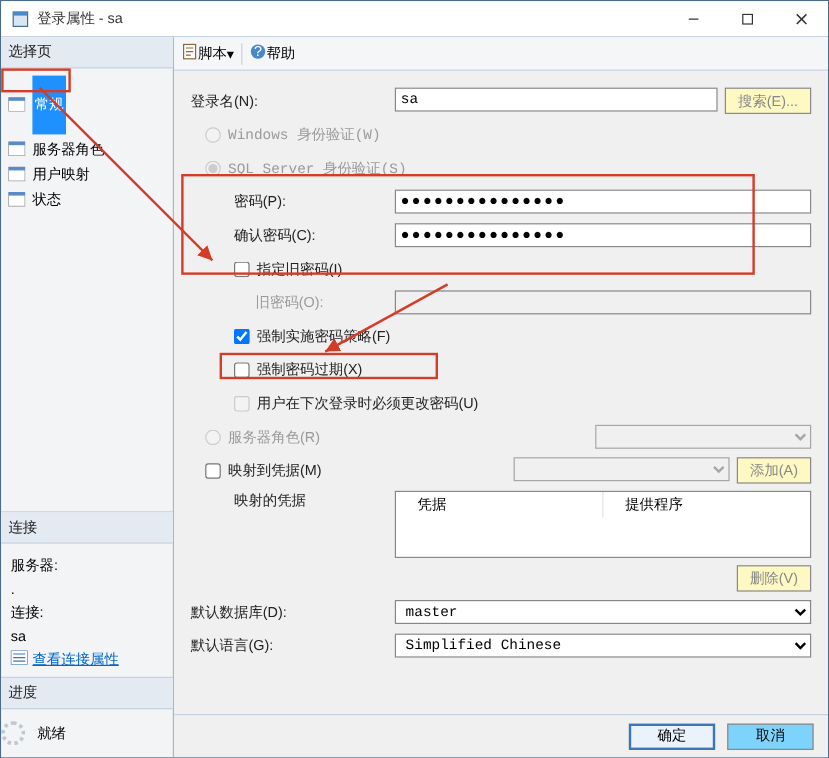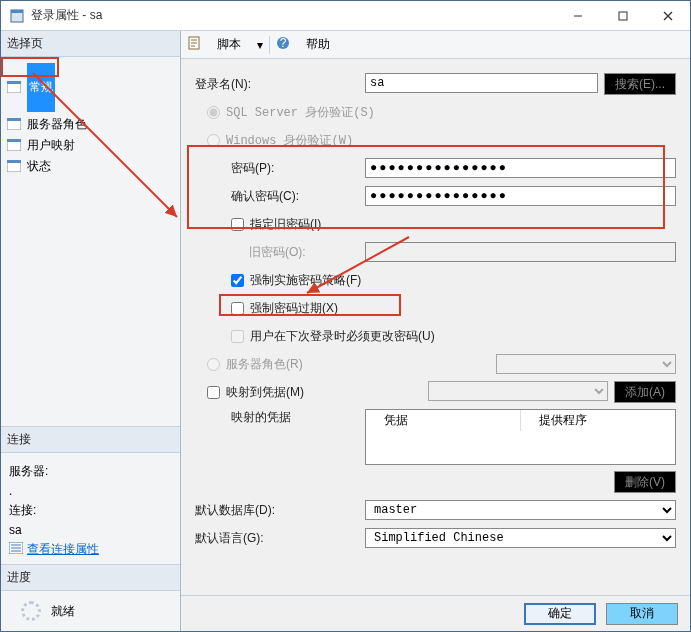--- a/index.html
+++ b/index.html
@@ -4,59 +4,59 @@
 <style>
 * { box-sizing: border-box; font-family: "Microsoft YaHei", SimSun, Arial, sans-serif; font-size: 12px; }
 body { margin: 0; background: #fff; }
 .window { width: 691px; height: 632px; border: 1px solid #4a6a8a; display: flex; flex-direction: column; background: #f0f0f0; }
 .titlebar { height: 30px; background: #fff; display: flex; align-items: center; border-bottom: 1px solid #c6d2e0; }
 .title-icon { width: 16px; height: 16px; margin: 0 6px 0 8px; display:flex; align-items:center; justify-content:center; }
 .title-text { flex: 1; color: #333; }
 .win-btns { display: flex; }
 .win-btn { width: 45px; height: 29px; display: flex; align-items: center; justify-content: center; color: #333; }
 .body { flex: 1; display: flex; min-height: 0; }
-.sidebar { width: 180px; border-right: 1px solid #a8b8c8; display: flex; flex-direction: column; background: #f2f4f6; }
+.sidebar { width: 144px; border-right: 1px solid #a8b8c8; display: flex; flex-direction: column; background: #f2f4f6; }
 .side-header { background: #e4eaf2; border-bottom: 1px solid #c6d2e0; padding: 4px 6px; font-weight: normal; color: #222; }
 .side-list { padding: 4px 2px; flex:1; position: relative; }
 .side-item { display: flex; align-items: center; gap: 4px; padding: 2px 4px; cursor: default; }
 .side-item .ic { width: 16px; height: 14px; display:inline-block; }
 .side-item.selected .lbl { background: #1e90ff; color: #fff; padding: 16px 2px; }
 .red-box-sm { position:absolute; border:2px solid #d43c2a; pointer-events:none; }
 .arrow-svg { position:absolute; pointer-events:none; }
 .content { flex:1; display:flex; flex-direction:column; min-width:0; }
 .toolbar { height: 28px; border-bottom:1px solid #c6d2e0; display:flex; align-items:center; gap:6px; padding:0 6px; background:#f4f6f8; }
-.tb-item { display:flex; align-items:center; gap:16px; }
+.tb-item { display:flex; align-items:center; gap:0; }
 .divider { width:1px; height:18px; background:#c6d2e0; }
 .form-area { flex:1; padding:14px 14px 8px 14px; overflow:hidden; position:relative; }
 .row { display:flex; align-items:center; margin-bottom:6px; min-height:22px; }
 .row .label { width:170px; color:#222; }
 .row .label.sub { padding-left:36px; }
 .row .field { flex:1; display:flex; gap:6px; }
 input[type=text], input[type=password], select { border:1px solid #888; background:#fff; height:20px; padding:1px 4px; font-family:"Courier New", monospace; }
 select { font-family:"Courier New", monospace; background:#fff; }
 input[disabled], select[disabled] { background:#f0f0f0; color:#888; }
-.btn { border:1px solid #888; background:#000000; height:22px; padding:0 10px; display:inline-flex; align-items:center;justify-content:center; }
+.btn { border:1px solid #888; background:#fef9c3; height:22px; padding:0 10px; display:inline-flex; align-items:center;justify-content:center; }
 .btn[disabled]{ color:#888; }
 .radio, .check { display:flex; align-items:center; gap:6px; }
 .radio input, .check input { margin:0; }
 .disabled-text { color:#9a9a9a; }
 .table-box { border:1px solid #888; height:56px; background:#fff; display:flex; flex-direction:column; }
 .table-head { display:flex; }
 .table-head .th { flex:1; padding:2px 18px; border-right:1px solid #ddd; background:#fff; }
 .table-head .th:last-child{border-right:none;}
 .red-box-lg { position:absolute; border:2px solid #d43c2a; pointer-events:none; }
 .footer { height:36px; border-top:1px solid #c6d2e0; display:flex; align-items:center; justify-content:flex-end; gap:10px; padding:0 12px; background:#f0f0f0;}
 .footer .btn { min-width:72px; justify-content:center; background:#7dd3fc;}
 .footer .btn.primary { border:2px solid #3a76b8; background:#eaf2fb;}
 .conn-section { border-top:1px solid #c6d2e0;margin-top:44px; }
 .conn-body { padding:6px 8px; }
 .conn-body .kv { margin:4px 0; }
 .link { color:#0066cc; text-decoration:underline; display:inline-flex; align-items:center; gap:4px;}
 .progress-section { border-top:1px solid #c6d2e0; }
-.prog-body { padding:10px 20px; display:flex; align-items:center; gap:10px;}
+.prog-body { padding:10px 0; display:flex; align-items:center; gap:10px;}
 .spinner { width:20px; height:20px; border:3px dotted #bfc8d0; border-radius:50%;}
 .mono { font-family:"Courier New", monospace; }
 </style>
 </head>
 <body>
 
 <div class="window">
 
   <div class="titlebar">
     <span class="title-icon">
@@ -186,30 +186,30 @@
             <input type="text" class="mono" style="flex: 1 1 0%;" value="sa">
             <button class="btn" disabled="">
                 <span>搜索(E)...</span>
               </button>
           </div>
         </div>
 
         <div class="row">
             <span class="label" style="width:auto; padding-left:12px;">
           <label class="radio disabled-text">
+                <input type="radio" disabled="" style=""> 
+                <span class="mono">Windows 身份验证(W)</span>
+              </label>
+        </span>
+          </div>
+        <div class="row">
+            <span class="label" style="width:auto; padding-left:12px;">
+          <label class="radio disabled-text">
                 <input type="radio" disabled="" checked="" style=""> 
                 <span class="mono">SQL Server 身份验证(S)</span>
-              </label>
-        </span>
-          </div>
-        <div class="row">
-            <span class="label" style="width:auto; padding-left:12px;">
-          <label class="radio disabled-text">
-                <input type="radio" disabled="" style=""> 
-                <span class="mono">Windows 身份验证(W)</span>
               </label>
         </span>
           </div>
 
         <div class="row">
           <span class="label sub">密码(P):</span>
           <div class="field">
               <input type="text" style="flex: 1 1 0%; letter-spacing: 2px;" value="●●●●●●●●●●●●●●●">
             </div>
         </div>

